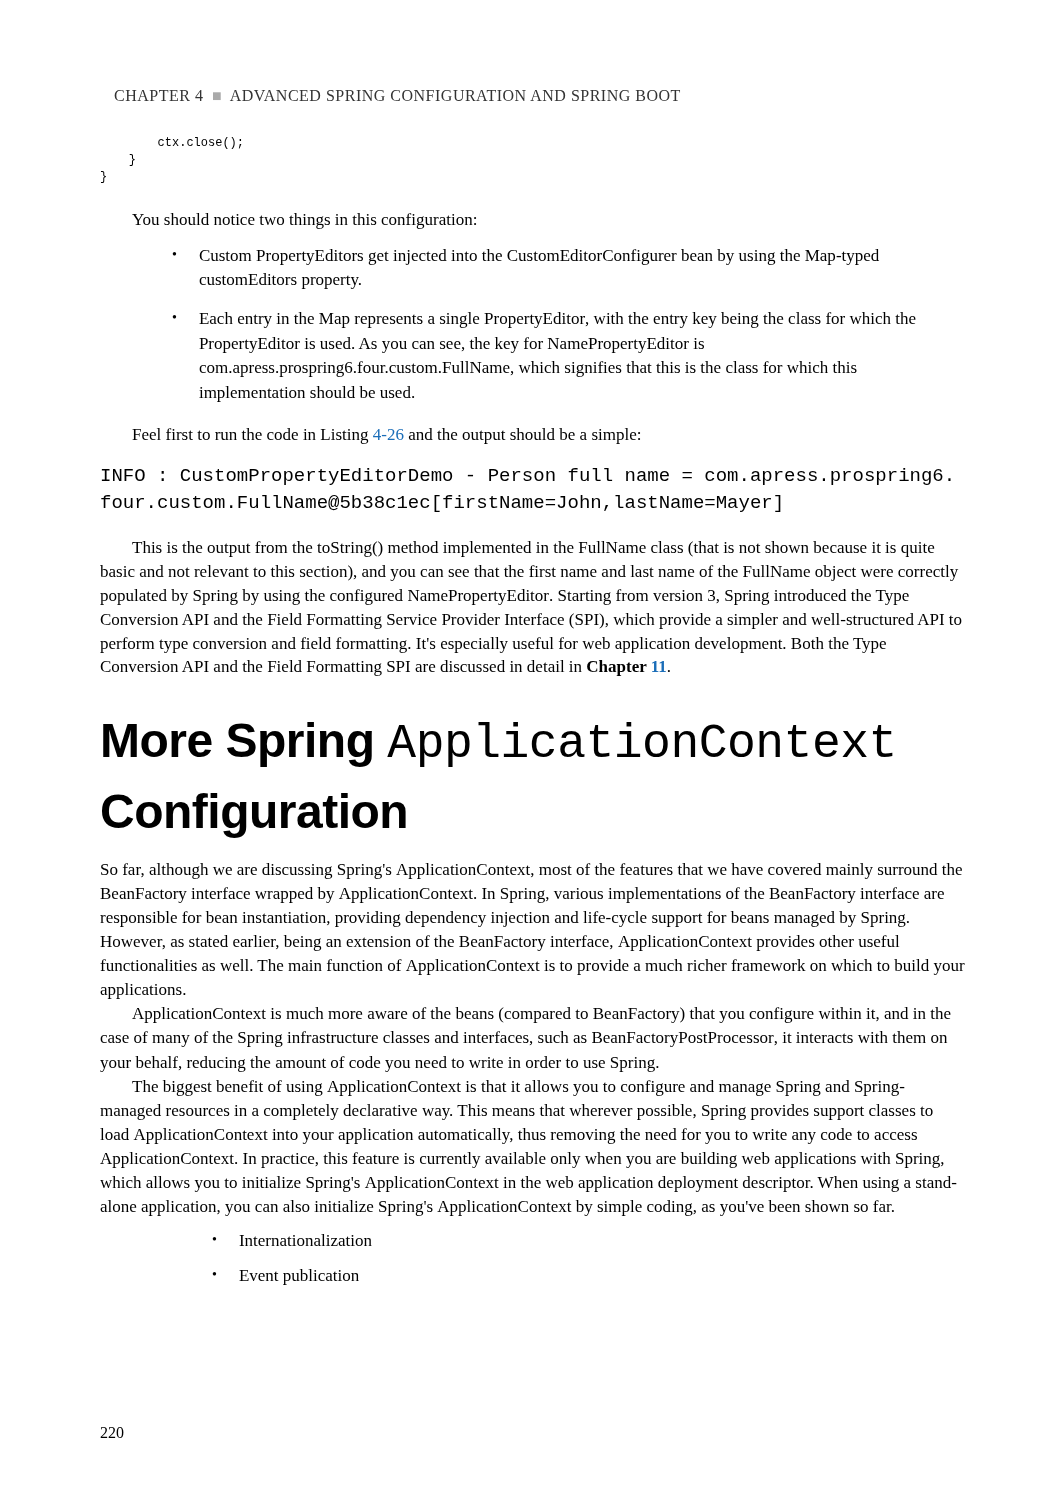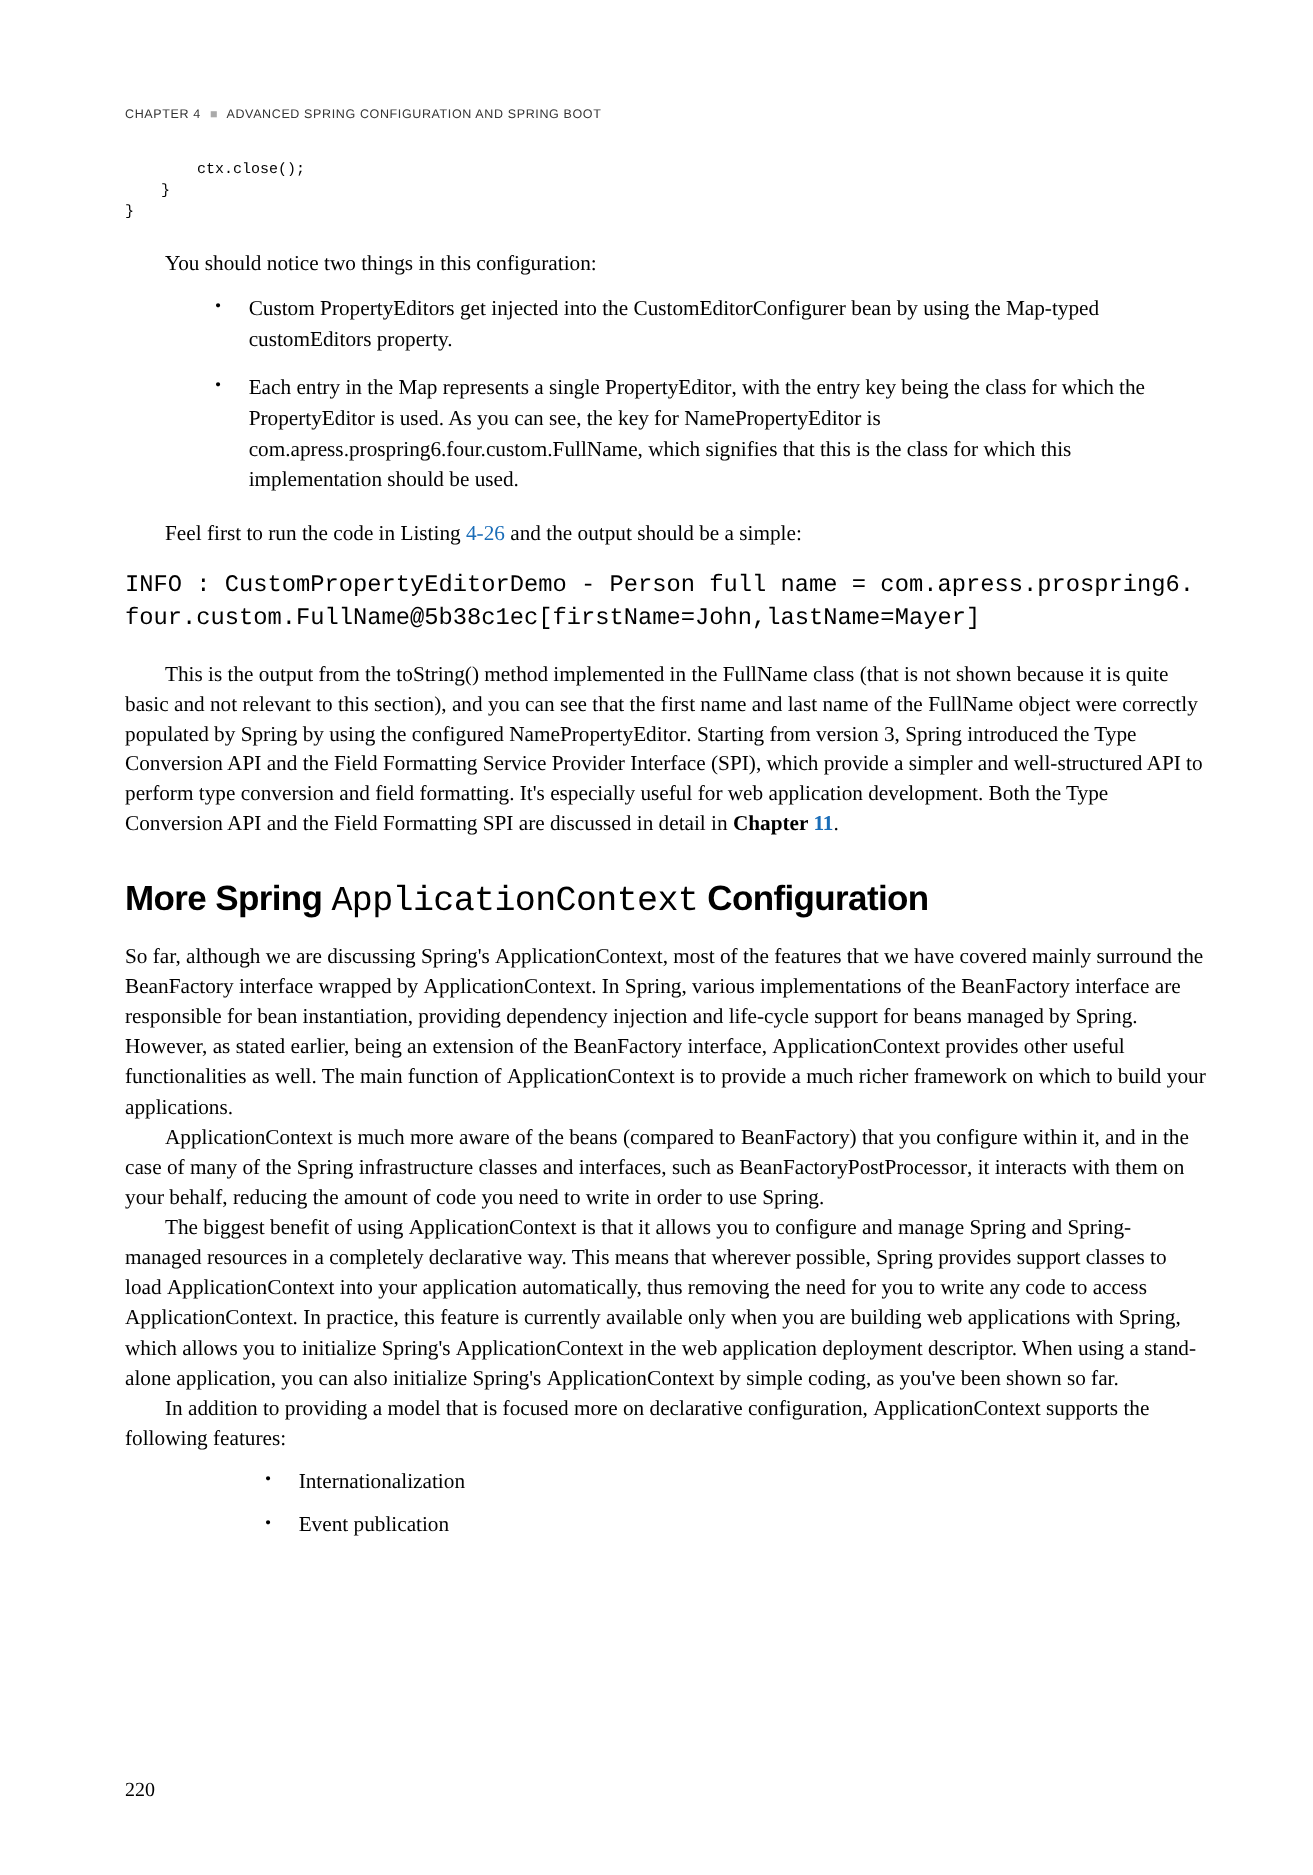--- a/index.html
+++ b/index.html
@@ -7,25 +7,26 @@
       font-family: 'Palatino Linotype', 'Book Antiqua', Palatino, Georgia, serif;
       background: #fff;
       color: #000;
       width: 1050px;
       height: 1500px;
       padding: 85px 85px 40px 100px;
       font-size: 17px;
       line-height: 1.4;
     }
     .page-header {
-      font-family: Liberation Sans, sans-serif;
-      font-size: 10px;
+      font-family: Liberation Serif, serif;
+      font-size: 16px;
       letter-spacing: 0.5px;
       color: #333;
       margin-bottom: 28px;
+      margin-left: 14px;
     }
     .page-header .chapter-label {
       font-weight: normal;
     }
     .page-header .separator {
       color: #aaa;
       margin: 0 4px;
     }
     .page-header .chapter-title {
       font-weight: normal;
@@ -74,21 +75,21 @@
     }
     .console-output {
       font-family: 'Courier New', Courier, monospace;
       font-size: 19px;
       margin: 16px 0 20px 0;
       line-height: 1.4;
       word-break: break-all;
     }
     .section-heading {
       font-family: Arial, Helvetica, sans-serif;
-      font-size: 28px;
+      font-size: 48px;
       font-weight: bold;
       margin: 28px 0 12px 0;
       letter-spacing: -0.5px;
     }
     .section-heading .mono-heading {
       font-family: 'Courier New', Courier, monospace;
       font-weight: normal;
     }
     .body-paras p {
       margin-bottom: 0;
@@ -154,23 +155,20 @@
 <div class="body-paras">
   <p class="no-indent">
     <span>So far, although we are discussing Spring's </span><span class="mono">ApplicationContext</span><span>, most of the features that we have covered mainly surround the </span><span class="mono">BeanFactory</span><span> interface wrapped by </span><span class="mono">ApplicationContext</span><span>. In Spring, various implementations of the </span><span class="mono">BeanFactory</span><span> interface are responsible for bean instantiation, providing dependency injection and life-cycle support for beans managed by Spring. However, as stated earlier, being an extension of the </span><span class="mono">BeanFactory</span><span> interface, </span><span class="mono">ApplicationContext</span><span> provides other useful functionalities as well. The main function of </span><span class="mono">ApplicationContext</span><span> is to provide a much richer framework on which to build your applications.</span>
   </p>
   <p class="indent">
     <span class="mono">ApplicationContext</span><span> is much more aware of the beans (compared to </span><span class="mono">BeanFactory</span><span>) that you configure within it, and in the case of many of the Spring infrastructure classes and interfaces, such as </span><span class="mono">BeanFactoryPostProcessor</span><span>, it interacts with them on your behalf, reducing the amount of code you need to write in order to use Spring.</span>
   </p>
   <p class="indent">
     <span>The biggest benefit of using </span><span class="mono">ApplicationContext</span><span> is that it allows you to configure and manage Spring and Spring-managed resources in a completely declarative way. This means that wherever possible, Spring provides support classes to load </span><span class="mono">ApplicationContext</span><span> into your application automatically, thus removing the need for you to write any code to access </span><span class="mono">ApplicationContext</span><span>. In practice, this feature is currently available only when you are building web applications with Spring, which allows you to initialize Spring's </span><span class="mono">ApplicationContext</span><span> in the web application deployment descriptor. When using a stand-alone application, you can also initialize Spring's </span><span class="mono">ApplicationContext</span><span> by simple coding, as you've been shown so far.</span>
   </p>
-  <p class="indent">
-    <span>In addition to providing a model that is focused more on declarative configuration, </span><span class="mono">ApplicationContext</span><span> supports the following features:</span>
-  </p>
 </div>
 
 <div class="bullet-list-2">
   <div class="bullet-item">
     <span class="bullet-dot">•</span>
     <span class="bullet-text">Internationalization</span>
   </div>
   <div class="bullet-item">
     <span class="bullet-dot">•</span>
     <span class="bullet-text">Event publication</span>

